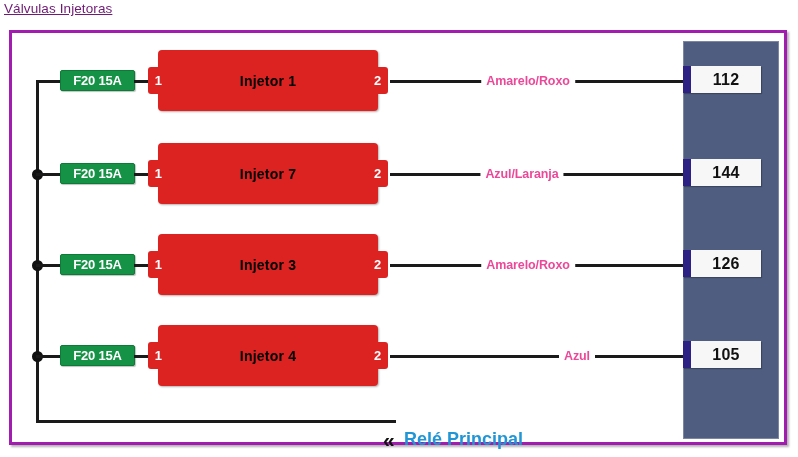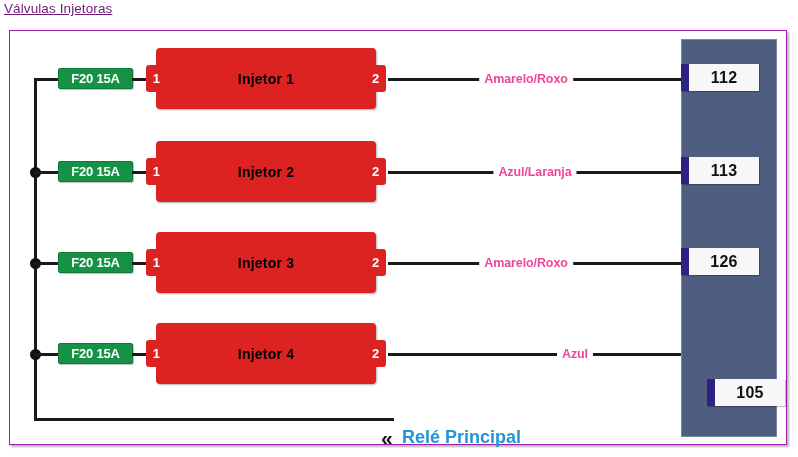--- a/index.html
+++ b/index.html
@@ -21,21 +21,21 @@
     white-space:nowrap;
     cursor:pointer;
   }
 
   
   #diagram-frame{
     position:absolute;
     left:9px;top:30px;
     width:778px;height:415px;
     background:#ffffff;
-    border:1px solid #a21caf;
+    border:3px solid #a21caf;
     box-sizing:border-box;
     box-shadow:2px 2px 2px rgba(0,0,0,0.30);
   }
 
   
   #canvas{position:absolute;left:0;top:0;width:100%;height:100%;}
 
   .wire{position:absolute;background:#1a1a1a;}
   .wire.h{height:3px;}
   .wire.v{width:3px;}
@@ -184,26 +184,26 @@
     <div class="wire h" style="left:378px;top:46.5px;width:297px;"></div>
     <div class="wire-label" style="left:516px;top:48px;">Amarelo/Roxo</div>
 
     <div class="dot" style="left:20px;top:136px;"></div>
     <div class="wire h" style="left:24px;top:139.5px;width:28px;"></div>
     <div class="fuse" style="left:48px;top:130px;">F20 15A</div>
     <div class="wire h" style="left:122px;top:139.5px;width:26px;"></div>
 
     <div class="injector" style="left:146px;top:110px;">
       <span class="pin left">1</span>
-      <span class="name">Injetor 2</span>
+      <span class="name">Injetor 7</span>
       <span class="pin right">2</span>
     </div>
 
     <div class="wire h" style="left:378px;top:139.5px;width:297px;"></div>
-    <div class="wire-label" style="left:525px;top:141px;">Azul/Laranja</div>
+    <div class="wire-label" style="left:510px;top:141px;">Azul/Laranja</div>
 
     <div class="dot" style="left:20px;top:227px;"></div>
     <div class="wire h" style="left:24px;top:230.5px;width:28px;"></div>
     <div class="fuse" style="left:48px;top:221px;">F20 15A</div>
     <div class="wire h" style="left:122px;top:230.5px;width:26px;"></div>
 
     <div class="injector" style="left:146px;top:201px;">
       <span class="pin left">1</span>
       <span class="name">Injetor 3</span>
       <span class="pin right">2</span>
@@ -228,29 +228,29 @@
 
     <div id="ecu-block"></div>
 
     <div class="terminal" style="left:671px;top:33px;">
       <span class="tab"></span>
       <span class="num">112</span>
     </div>
 
     <div class="terminal" style="left:671px;top:126px;">
       <span class="tab"></span>
-      <span class="num">113</span>
+      <span class="num">144</span>
     </div>
 
     <div class="terminal" style="left:671px;top:217px;">
       <span class="tab"></span>
       <span class="num">126</span>
     </div>
 
-    <div class="terminal" style="left:697px;top:308px;margin-top:40px;">
+    <div class="terminal" style="left:671px;top:308px;">
       <span class="tab"></span>
       <span class="num">105</span>
     </div>
 
     <span id="relay-arrow">«</span>
     <span id="relay-label">Relé Principal</span>
 
   </div>
 </div>
 

